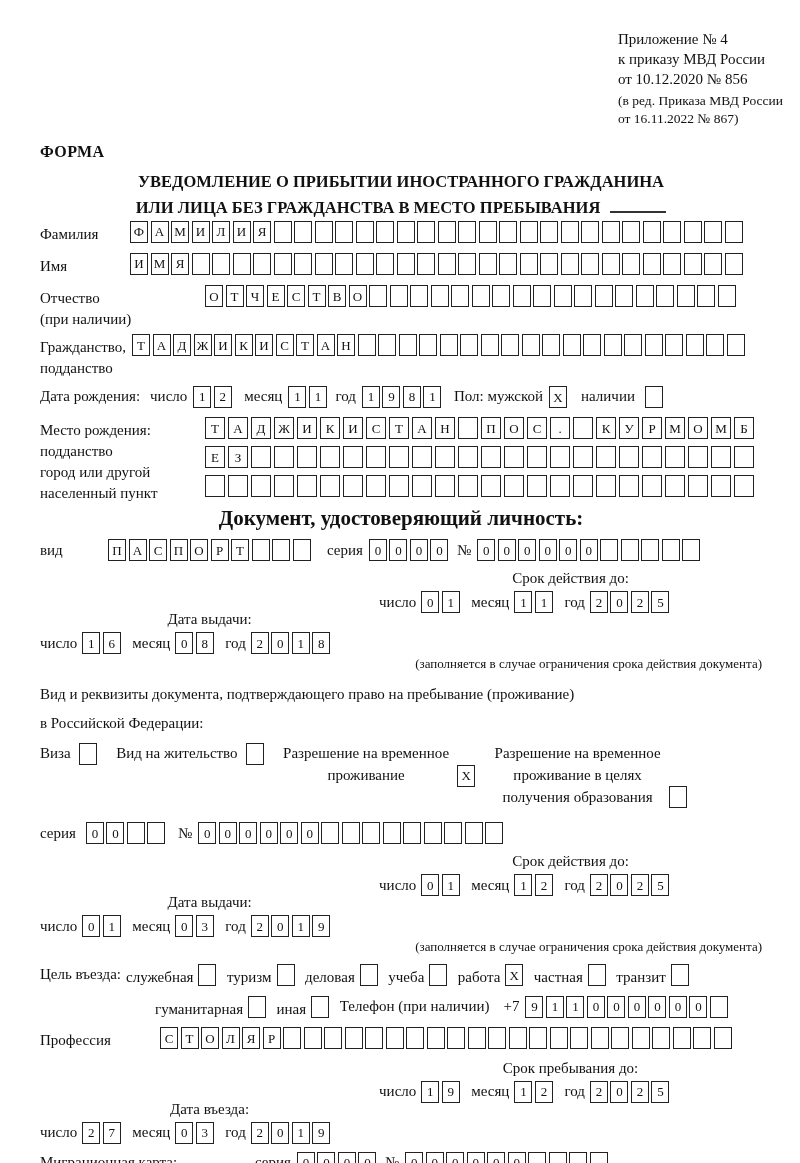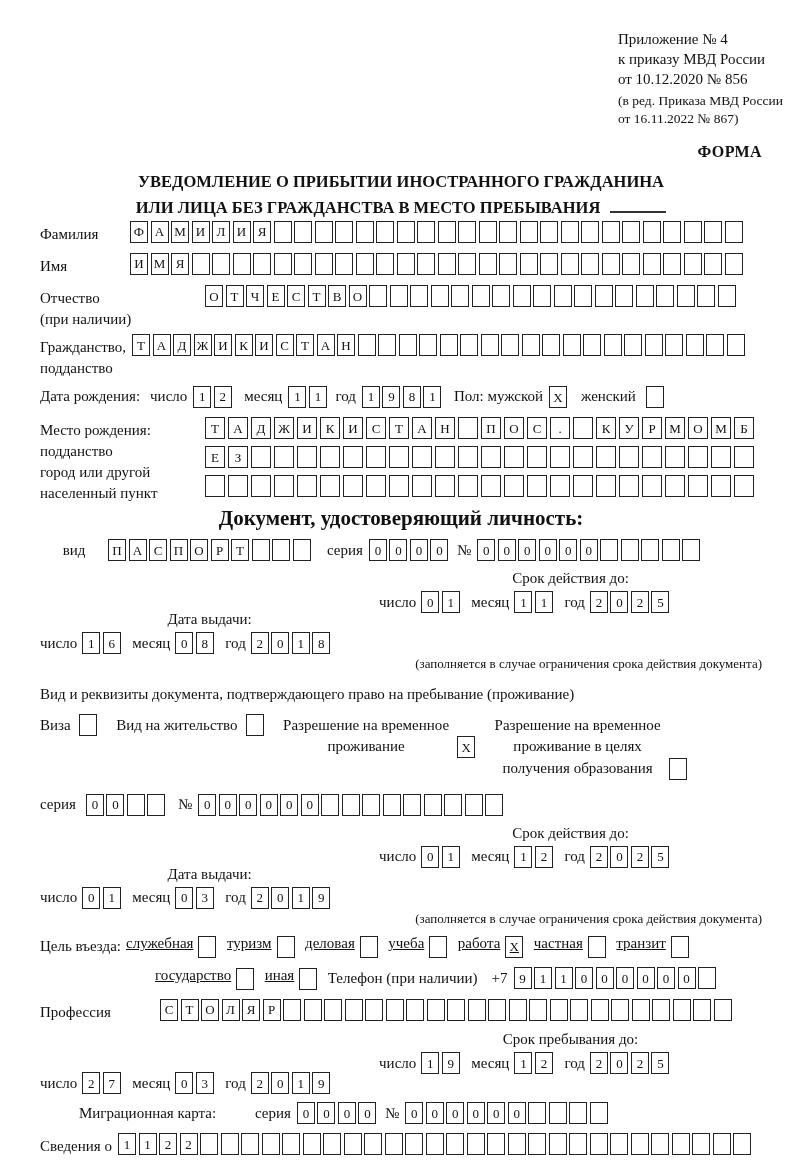--- a/index.html
+++ b/index.html
@@ -6,58 +6,58 @@
   html,body { margin:0; padding:0; background:#fff; }
   body {
     width:800px; height:1163px; overflow:hidden;
     font-family:"Liberation Serif", serif; color:#111; font-size:15px;
   }
   .page { padding:30px 38px 16px 40px; }
 
   
   .hdr { margin-left:578px; width:184px; line-height:1.32; }
   .hdr .sm { font-size:13.5px; margin-top:3px; line-height:1.3; }
-  .forma { text-align:right; font-weight:bold; font-size:16px; margin-top:16px; letter-spacing:.4px;font-family:Liberation Serif, serif; }
+  .forma { text-align:left; font-weight:bold; font-size:16px; margin-top:16px; letter-spacing:.4px;font-family:Liberation Serif, serif; }
 
   .title { text-align:center; font-weight:bold; font-size:16.5px; line-height:1.55; margin-top:8px; }
   .blankline { display:inline-block; width:56px; border-bottom:2px solid #333; height:14px; margin-left:10px; }
 
   .sec { text-align:center; font-weight:bold; font-size:15.5px; margin-top:22px; margin-bottom:16px; }
 
   .row { display:flex; align-items:flex-start; margin-bottom:9px; }
   .lbl { flex:none; padding-top:3px; line-height:1.35; }
   .cells { display:flex; flex:none; }
   .cell {
     flex:none; width:18px; height:22px; border:1.7px solid #222; margin-right:2.5px;
     display:inline-flex; align-items:center; justify-content:center;
     font-size:13px; line-height:1;
   }
   .wide .cell { width:20px; margin-right:3px; }
   .cb { margin-top:1px; }
 
-  .inline { display:flex; align-items:center; flex-wrap:nowrap;text-align:center; }
+  .inline { display:flex; align-items:center; flex-wrap:nowrap; }
   .gap6 { margin-right:6px; } .gap10 { margin-right:10px; } .gap14 { margin-right:14px; }
 
   .dochead { text-align:center; font-weight:bold; font-size:21px; margin:2px 0 8px; }
 
   .dates { display:flex; margin-bottom:2px; }
   .dates .col-l { width:340px;margin-top:41px; }
   .dates .col-r { width:384px; }
   .dhead { text-align:center; font-size:15px; margin-bottom:4px; }
   .dvals { display:flex; align-items:center; }
   .dvals .sl { margin-right:5px; }
   .dvals .cells { margin-right:9px; }
   .note { font-size:13px; text-align:right; margin:2px 0 8px; }
 
   .permits { display:flex; align-items:flex-start; margin:4px 0 14px; }
   .pitem { display:flex; align-items:flex-end; margin-right:17px; }
   .pitem:last-child { margin-right:0; }
   .plabel { text-align:center; line-height:1.45; margin-right:8px; padding-top:2px; }
   .purpose { display:flex; align-items:center; margin-bottom:9px; flex-wrap:nowrap; }
-  .purpose .opt { display:flex; align-items:flex-start; margin-right:8px;text-decoration:underline; }
+  .purpose .opt { display:flex; align-items:flex-end; margin-right:8px; }
   .purpose .opt .cell { margin-left:5px; }
 
   .two-col-label div { line-height:1.4; }
   .mr5{margin-right:5px;}
   .guard { display:flex; align-items:flex-start; }
   .guard .gl { width:78px; flex:none; line-height:1.5; padding-top:2px; }
   .guard .grows .cells { margin-bottom:8px; }
 </style>
 </head>
 <body>
@@ -243,21 +243,21 @@
       </span>
     <span class="gap6">год</span>
     <span class="cells gap10">
         <span class="cell">1</span>
         <span class="cell">9</span>
         <span class="cell">8</span>
         <span class="cell">1</span>
       </span>
     <span class="gap6">Пол: мужской</span>
     <span class="cell cb gap14">X</span>
-    <span class="gap10">женский</span>
+    <span class="gap10">наличии</span>
     <span class="cell cb"></span>
   </div>
 
   <div class="row" style="margin-bottom:2px">
     <div class="lbl two-col-label" style="width:165px">
       <div>Место рождения:</div>
       <div>подданство</div>
       <div>город или другой</div>
       <div>населенный пункт</div>
     </div>
@@ -424,20 +424,21 @@
             <span class="cell">2</span>
             <span class="cell">5</span>
           </span>
       </div>
     </div>
   </div>
   <div class="note">(заполняется в случае ограничения срока действия документа)</div>
 
   <div style="line-height:1.9">
     <div>Вид и реквизиты документа, подтверждающего право на пребывание (проживание)</div>
+    <div>в Российской Федерации:</div>
   </div>
 
   <div class="permits">
     <div class="pitem">
       <span class="plabel">Виза</span>
       <span class="cell cb"></span>
     </div>
     <div class="pitem">
       <span class="plabel">Вид на жительство</span>
       <span class="cell cb"></span>
@@ -561,21 +562,21 @@
       <span>частная</span>
       <span class="cell cb"></span>
     </span>
     <span class="opt">
       <span>транзит</span>
       <span class="cell cb"></span>
     </span>
   </div>
   <div class="purpose" style="padding-left:115px">
     <span class="opt gap10">
-      <span>государство</span>
+      <span>гуманитарная</span>
       <span class="cell cb"></span>
     </span>
     <span class="opt gap14">
       <span>иная</span>
       <span class="cell cb"></span>
     </span>
     <span class="gap14">Телефон (при наличии)</span>
     <span class="gap6">+7</span>
     <span class="cells">
         <span class="cell">9</span>
@@ -620,20 +621,21 @@
         <span class="cell"></span>
         <span class="cell"></span>
         <span class="cell"></span>
         <span class="cell"></span>
         <span class="cell"></span>
       </div>
   </div>
 
   <div class="dates">
     <div class="col-l">
+      <div class="dhead">Дата въезда:</div>
       <div class="dvals">
         <span class="sl">число</span>
         <span class="cells">
             <span class="cell">2</span>
             <span class="cell">7</span>
           </span>
         <span class="sl">месяц</span>
         <span class="cells">
             <span class="cell">0</span>
             <span class="cell">3</span>

